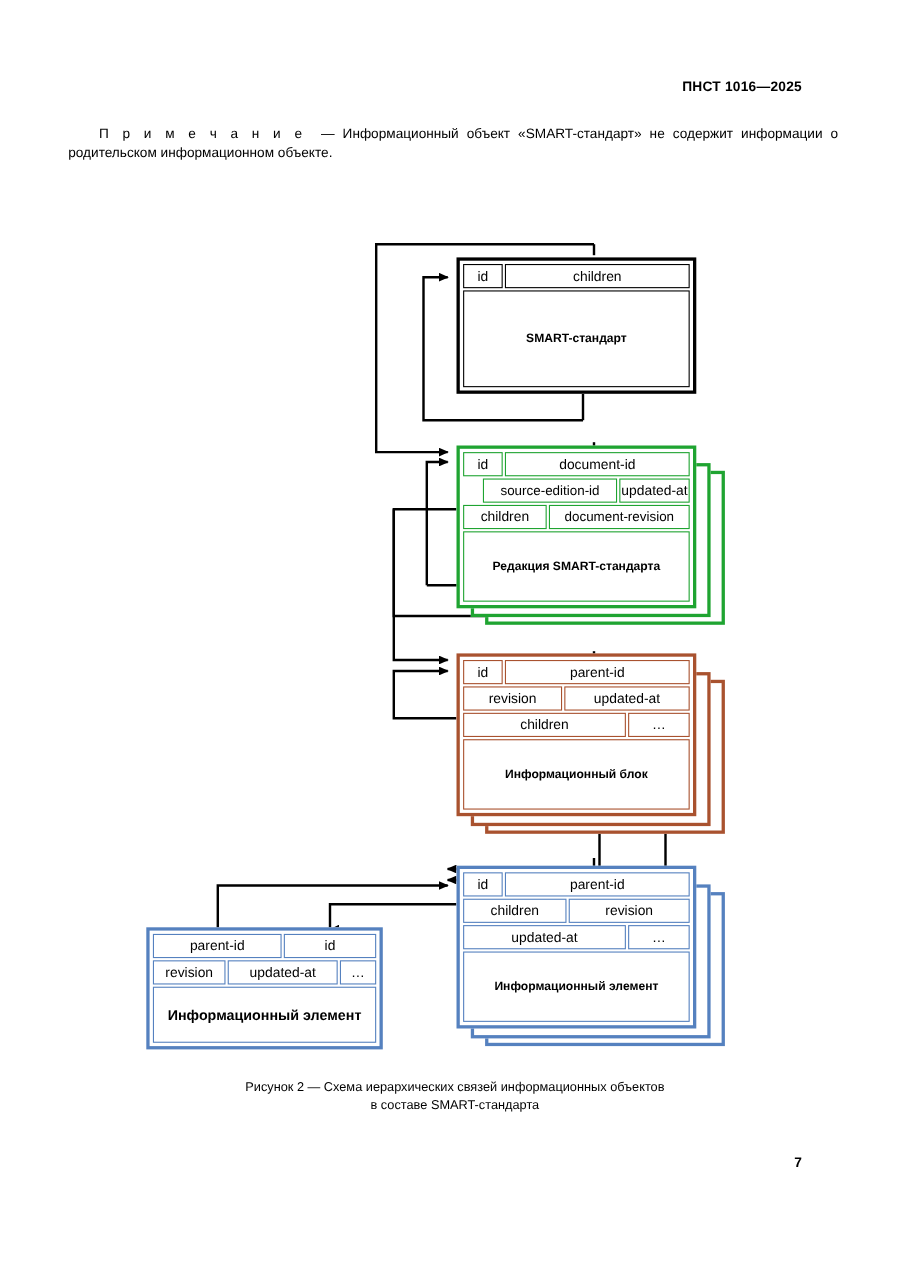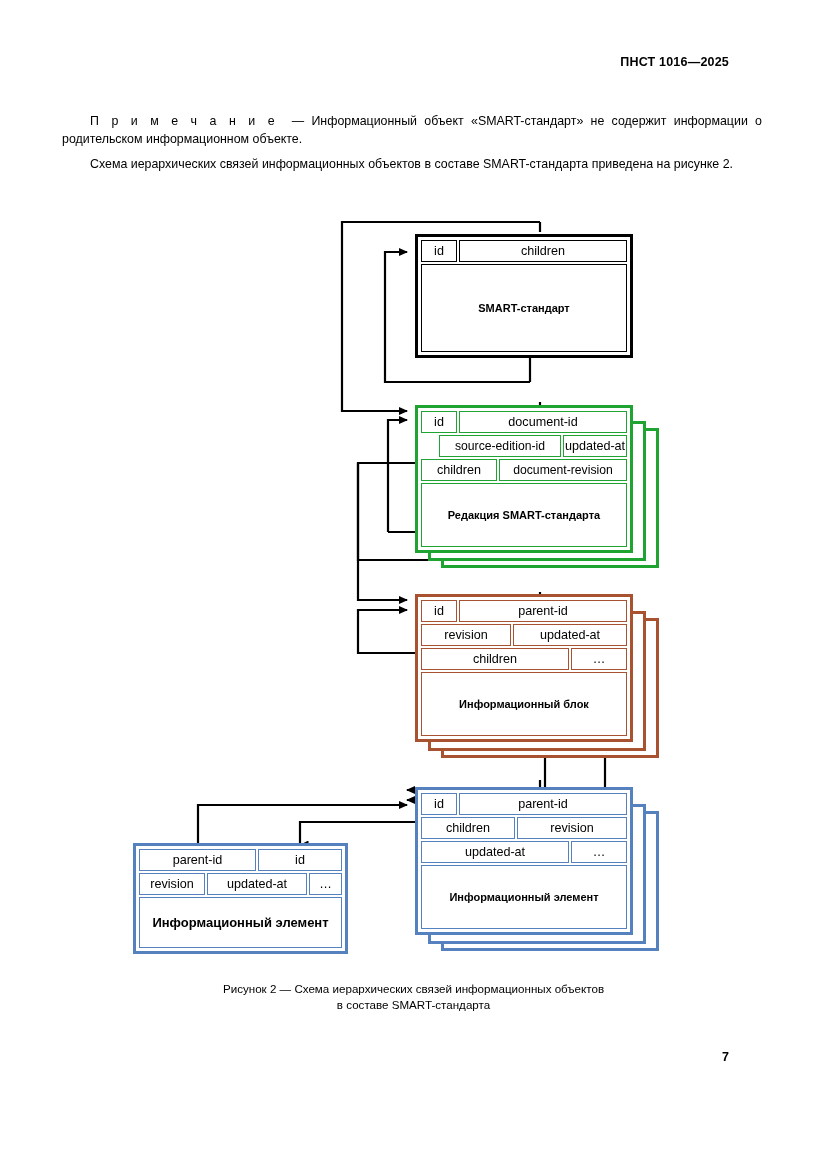--- a/index.html
+++ b/index.html
@@ -16,21 +16,21 @@
     position: relative;
     width: 827px;
     height: 1169px;
     overflow: hidden;
     background: #ffffff;
   }
 
   
   .doc-header {
     position: absolute;
-    top: 55px;
+    top: 72px;
     right: 98px;
     font-size: 12.5px;
     font-weight: bold;
     letter-spacing: 0.2px;
     white-space: nowrap;
   }
 
   
   .body-text {
     position: absolute;
@@ -160,23 +160,20 @@
 <body>
 
 <div class="page">
 
   <div class="doc-header">ПНСТ 1016—2025</div>
 
   <div class="body-text para-note">
     <span class="indent"></span><span class="spaced">П р и м е ч а н и е</span><span>&nbsp; </span><span>—</span><span>&nbsp;</span><span>Информационный объект «SMART-стандарт» не содержит информации о родительском информационном объекте.</span>
   </div>
 
-  <div class="body-text para-ref">
-    <span class="indent"></span><span>Схема иерархических связей информационных объектов в составе SMART-стандарта приведена на рисунке 2.</span>
-  </div>
 
   <div class="figure">
     <svg width="827" height="1169" viewBox="0 0 827 1169">
       <defs>
         <marker id="ar" markerWidth="9" markerHeight="8" refX="8" refY="4" orient="auto" markerUnits="userSpaceOnUse">
           <path d="M0,0 L9,4 L0,8 z" fill="#000000"></path>
         </marker>
         <marker id="ard" markerWidth="9" markerHeight="9" refX="4.5" refY="8.5" orient="auto" markerUnits="userSpaceOnUse">
           <path d="M0,0 L9,0 L4.5,9 z" fill="#000000"></path>
         </marker>

